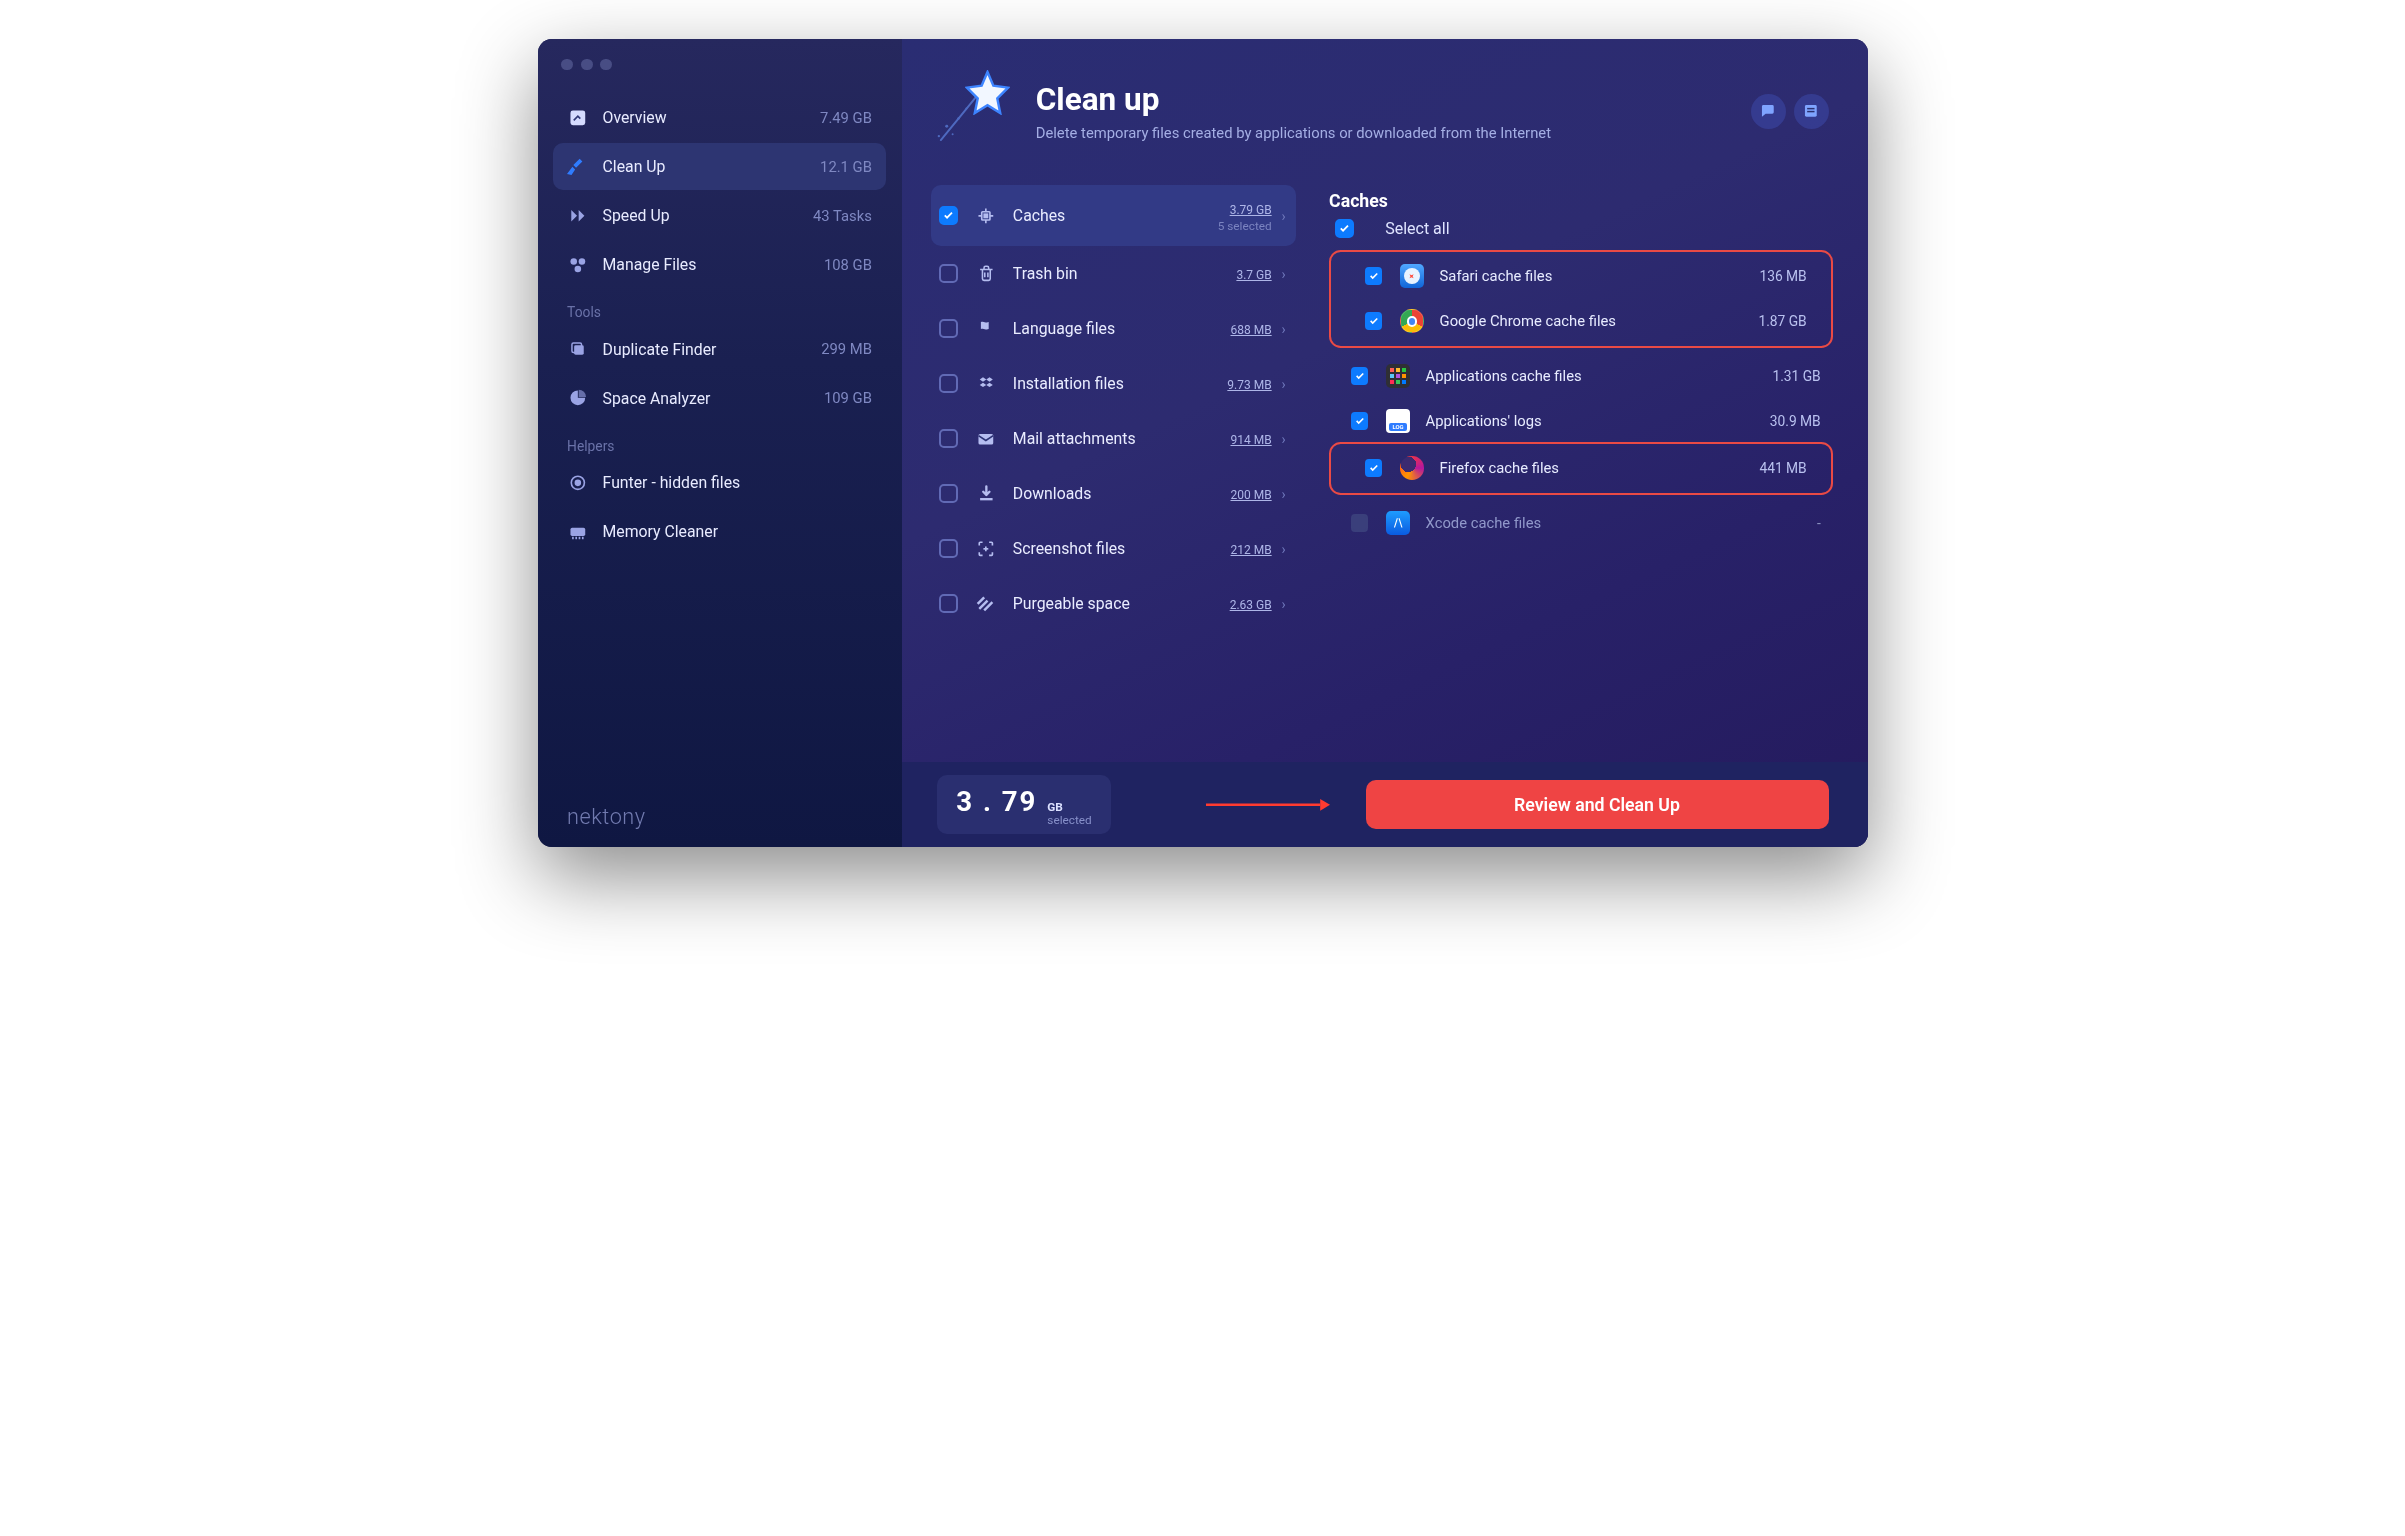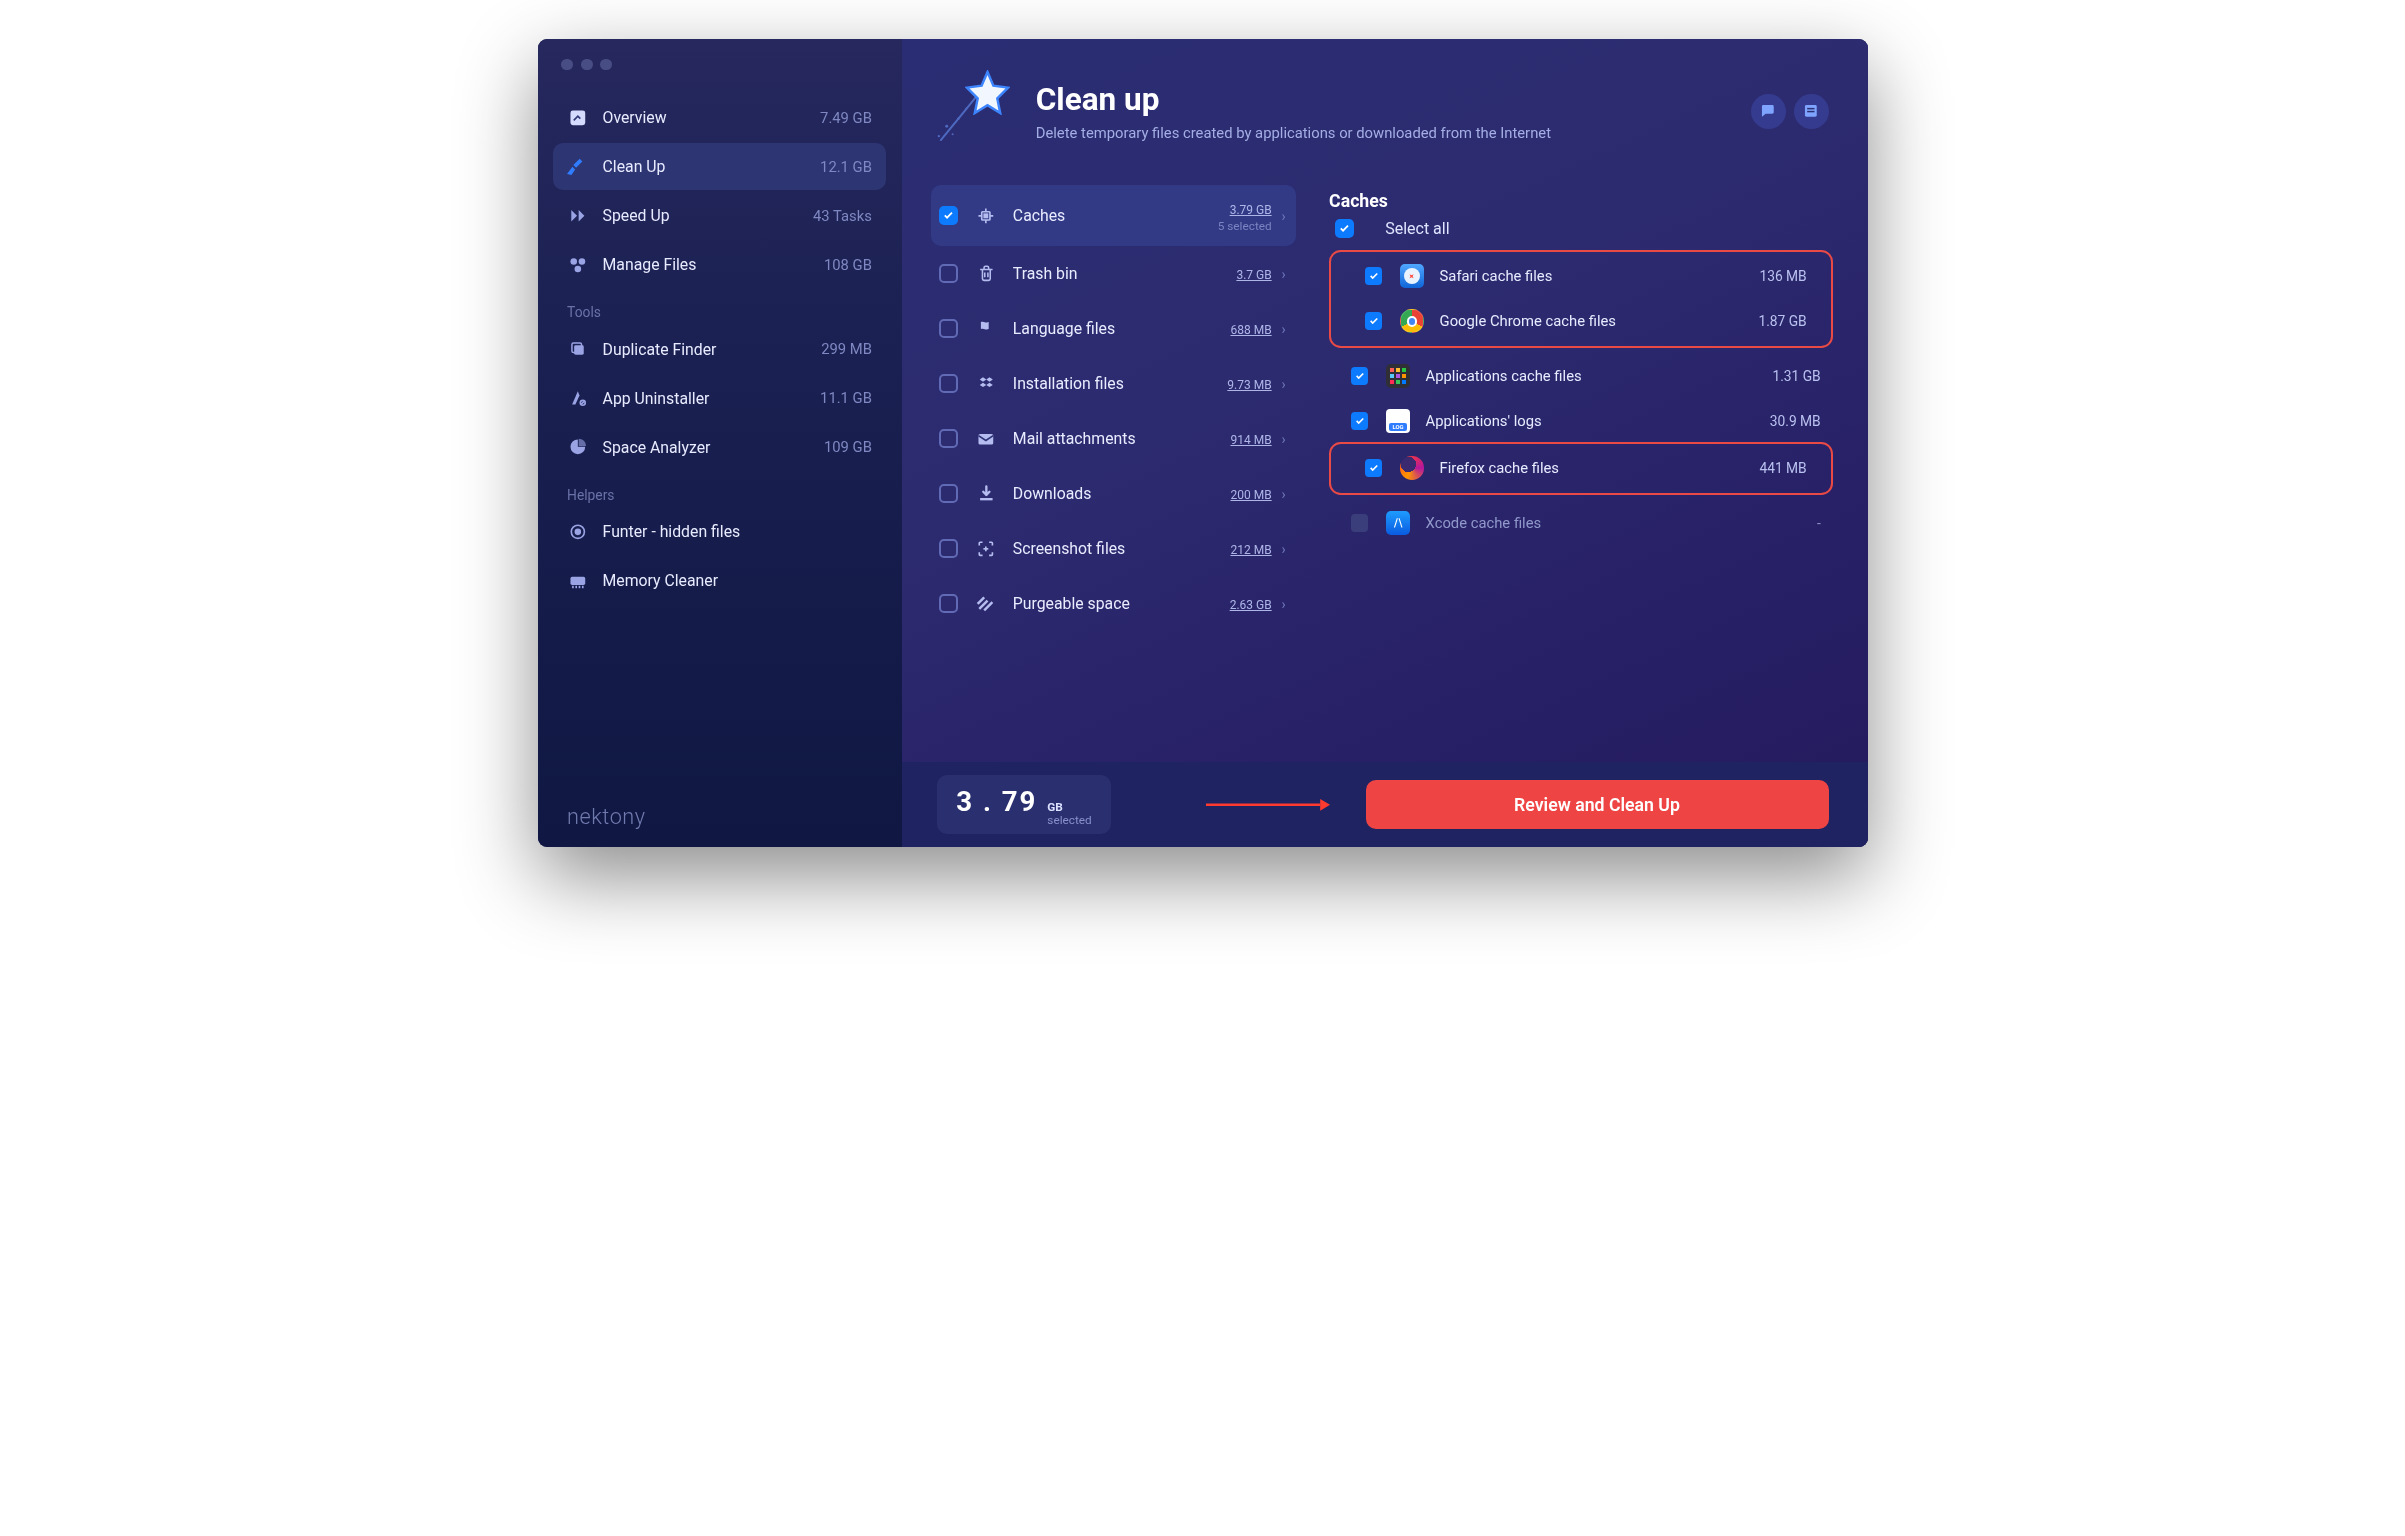--- a/index.html
+++ b/index.html
@@ -1,20 +1,20 @@
 <!DOCTYPE html>
 <html><head>
 <meta charset="utf-8">
 <style>
   * { margin: 0; padding: 0; box-sizing: border-box; font-family: -apple-system, BlinkMacSystemFont, "Segoe UI", Roboto, sans-serif; }
   body { background: #fff; display: flex; justify-content: center; align-items: flex-start; padding: 39px 19.7px 59px; min-height: 100vh; }
   .window {
     width: 1330px;
     height: 808px;
-    border-radius: 9px;
+    border-radius: 14px;
     overflow: hidden;
     display: flex;
     box-shadow: 0 29.6px 79px rgba(0,0,0,0.45);
     position: relative;
     background: #1b1f52;
   }
   .sidebar {
     width: 364px;
     background: linear-gradient(180deg, #26285e 0%, #1a2051 40%, #0f1742 100%);
     padding: 19.7px 0 0;
@@ -157,31 +157,20 @@
     <ul class="nav" id="nav-tools">
         <li class="nav-item">
           <span class="icon">
             <svg width="17.7" height="17.7" viewBox="0 0 24 24" fill="currentColor">
               <rect x="7" y="7" width="13" height="13" rx="2"></rect>
               <rect x="4" y="4" width="13" height="13" rx="2" fill="none" stroke="currentColor" stroke-width="2"></rect>
             </svg>
           </span>
           <span class="label">Duplicate Finder</span>
           <span class="size">299 MB</span>
-        </li>
-        <li class="nav-item">
-          <span class="icon">
-            <svg width="19.7" height="19.7" viewBox="0 0 24 24" fill="currentColor">
-              <path d="M5 20 L12 4 L14 9 L9 20z"></path>
-              <circle cx="18" cy="18" r="3" fill="none" stroke="currentColor" stroke-width="2"></circle>
-              <line x1="16" y1="20" x2="20" y2="16" stroke="currentColor" stroke-width="2"></line>
-            </svg>
-          </span>
-          <span class="label">App Uninstaller</span>
-          <span class="size">11.1 GB</span>
         </li>
         <li class="nav-item">
           <span class="icon">
             <svg width="19.7" height="19.7" viewBox="0 0 24 24" fill="currentColor">
               <path d="M12 3a9 9 0 1 0 9 9h-9V3z"></path>
               <path d="M13 2v9h9a9 9 0 0 0-9-9z" opacity="0.6"></path>
             </svg>
           </span>
           <span class="label">Space Analyzer</span>
           <span class="size">109 GB</span>

